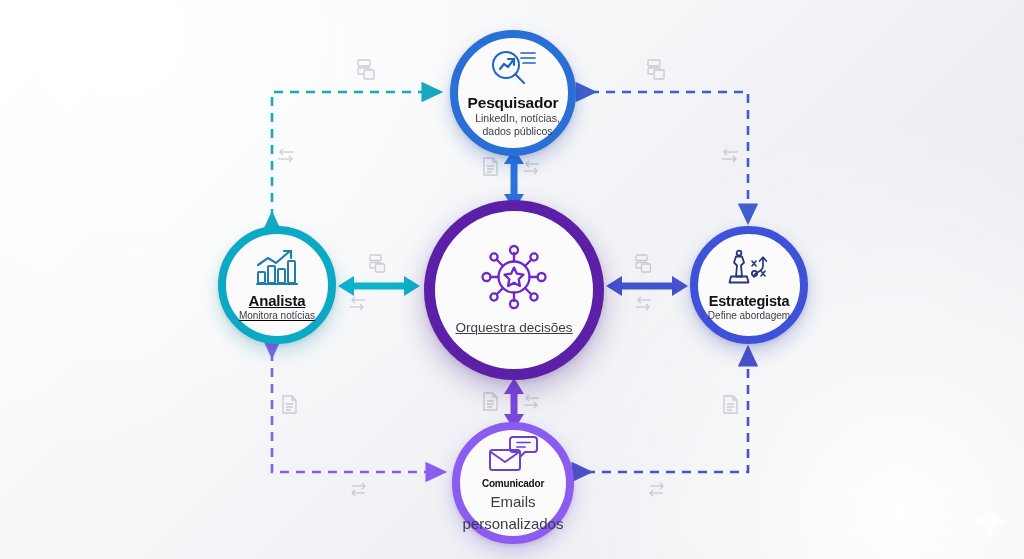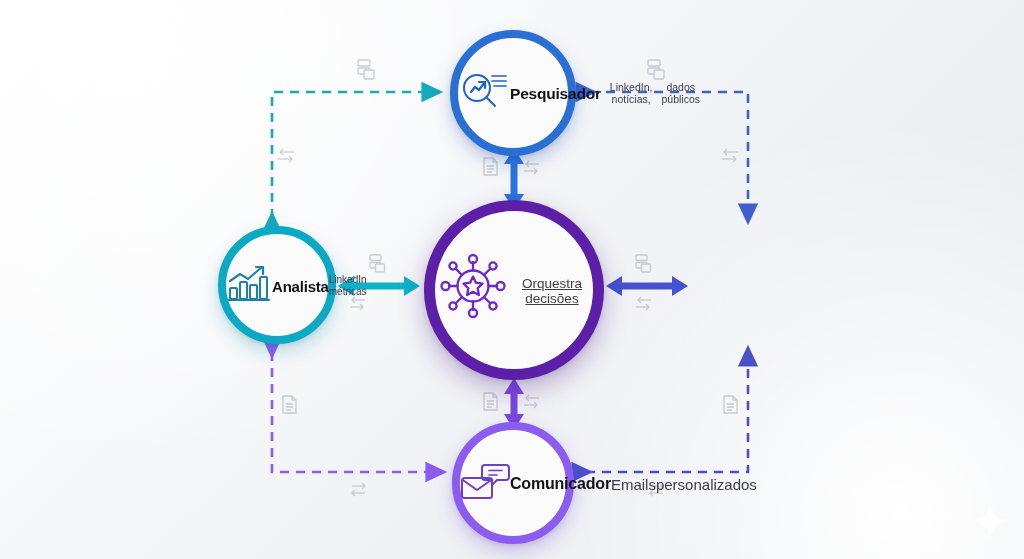--- a/index.html
+++ b/index.html
@@ -12,21 +12,21 @@
     position:relative;width:1024px;height:559px;
     background:
       radial-gradient(circle at 12% 6%, #ffffff 0%, rgba(255,255,255,0) 42%),
       radial-gradient(circle at 88% 92%, #ffffff 0%, rgba(255,255,255,0) 38%),
       linear-gradient(135deg,#ffffff 0%,#f6f7f9 38%,#eceef2 70%,#e9ebef 100%);
   }
   #wires{position:absolute;inset:0;width:1024px;height:559px;}
 
   
   .node{position:absolute;border-radius:50%;background:#fbfbfc;
-        display:flex;flex-direction:row;align-items:center;
+        display:flex;flex-direction:column;align-items:center;justify-content:center;
         text-align:center;box-sizing:border-box;}
   .node .ico{display:block;}
   .node .ttl{font-weight:bold;color:#121217;letter-spacing:-.2px;}
   .node .sub{color:#3c3c46;line-height:1.12;}
 
   #n-coordenador{
     left:424px;top:200px;width:180px;height:180px;
     border:11px solid #5b1fa8;
     box-shadow:0 10px 26px rgba(70,20,130,.30), 0 2px 6px rgba(0,0,0,.10);
   }
@@ -38,38 +38,39 @@
     border:8px solid #2a6fd6;
     box-shadow:0 8px 18px rgba(25,75,165,.26), 0 2px 5px rgba(0,0,0,.10);
   }
   #n-pesquisador .ttl{font-size:15.5px;margin-top:2px;}
   #n-pesquisador .sub{font-size:10.5px;margin-top:1px;padding-left:9px;}
 
   #n-analista{
     left:218px;top:226px;width:118px;height:118px;
     border:8px solid #0ca9c4;
     box-shadow:0 8px 18px rgba(10,140,165,.26), 0 2px 5px rgba(0,0,0,.10);
+    text-decoration:underline;
   }
   #n-analista .ttl{font-size:15px;margin-top:2px;}
   #n-analista .sub{font-size:10px;margin-top:1px;}
 
   #n-estrategista{
     left:690px;top:226px;width:118px;height:118px;
     border:8px solid #3f51d8;
     box-shadow:0 8px 18px rgba(45,60,180,.26), 0 2px 5px rgba(0,0,0,.10);
   }
   #n-estrategista .ttl{font-size:14.5px;margin-top:2px;}
   #n-estrategista .sub{font-size:10px;margin-top:1px;}
 
   #n-comunicador{
     left:452px;top:422px;width:122px;height:122px;
     border:8px solid #8b5cf0;
     box-shadow:0 8px 18px rgba(110,60,210,.26), 0 2px 5px rgba(0,0,0,.10);
   }
-  #n-comunicador .ttl{font-size:16px;margin-top:1px;}
+  #n-comunicador .ttl{font-size:10px;margin-top:1px;}
   #n-comunicador .sub{font-size:15px;margin-top:5px;}
   .sparkle{position:absolute;right:14px;bottom:14px;opacity:.85;}
 </style>
 </head>
 <body>
 
 <div id="stage">
 
   <svg id="wires" viewBox="0 0 1024 559">
     <defs>
@@ -269,23 +270,39 @@
         <path d="M3,36 h40" stroke-width="2.2"></path>
         <rect x="4" y="24" width="7" height="11" rx="1"></rect>
         <rect x="14" y="18" width="7" height="17" rx="1"></rect>
         <rect x="24" y="21" width="7" height="14" rx="1"></rect>
         <rect x="34" y="13" width="7" height="22" rx="1"></rect>
         <path d="M4,17 l10,-7 8,5 14,-12" stroke-width="2.2"></path>
         <path d="M30,3 h7 v7" stroke-width="2.2"></path>
       </svg>
     </span>
     <span class="ttl">Analista</span>
-    <span class="sub">LinkedIn métricas</span>
-  </div>
-
+    <span class="sub">Monitora notícias</span>
+  </div>
+
+  <div class="node" id="n-estrategista">
+    <span class="ico">
+      <svg width="48" height="38" viewBox="0 0 48 38" fill="none" stroke="#26367f" stroke-width="1.8" stroke-linecap="round">
+        <circle cx="14" cy="4" r="2.4"></circle>
+        <path d="M11,7.5 h6 l2,6 -3,3 1,11 h-6 l1,-11 -3,-3 Z" stroke-linejoin="round"></path>
+        <path d="M6,27.5 h16 l1.5,6 h-19 Z" stroke-linejoin="round"></path>
+        <path d="M27,12 l4,5M31,12 l-4,5" stroke-width="1.6"></path>
+        <path d="M29,28 c0,-6 9,-4 9,-11 V9" stroke-width="1.7" stroke-dasharray="0"></path>
+        <path d="M34.6,12 L38,8.2 L41.4,12" stroke-width="1.7" stroke-linejoin="round"></path>
+        <circle cx="29.5" cy="24.5" r="2.6"></circle>
+        <path d="M36,22 l4,5M40,22 l-4,5" stroke-width="1.6"></path>
+      </svg>
+    </span>
+    <span class="ttl">Estrategista</span>
+    <span class="sub">Define abordagem</span>
+  </div>
 
   <div class="node" id="n-comunicador">
     <span class="ico">
       <svg width="50" height="40" viewBox="0 0 50 40" fill="none" stroke="#6d3fd1" stroke-width="2" stroke-linecap="round">
         <path d="M25,4 h21 a3,3 0 0 1 3,3 v9 a3,3 0 0 1 -3,3 h-9 l-5,5 v-5 h-7 a3,3 0 0 1 -3,-3 V7 a3,3 0 0 1 3,-3 Z" stroke-linejoin="round"></path>
         <path d="M29,9.5 h13M29,14 h8" stroke-width="1.7"></path>
         <rect x="2" y="17" width="30" height="20" rx="2.5" stroke-linejoin="round"></rect>
         <path d="M2.8,19 L17,29 L31.2,19" stroke-linejoin="round"></path>
       </svg>
     </span>

